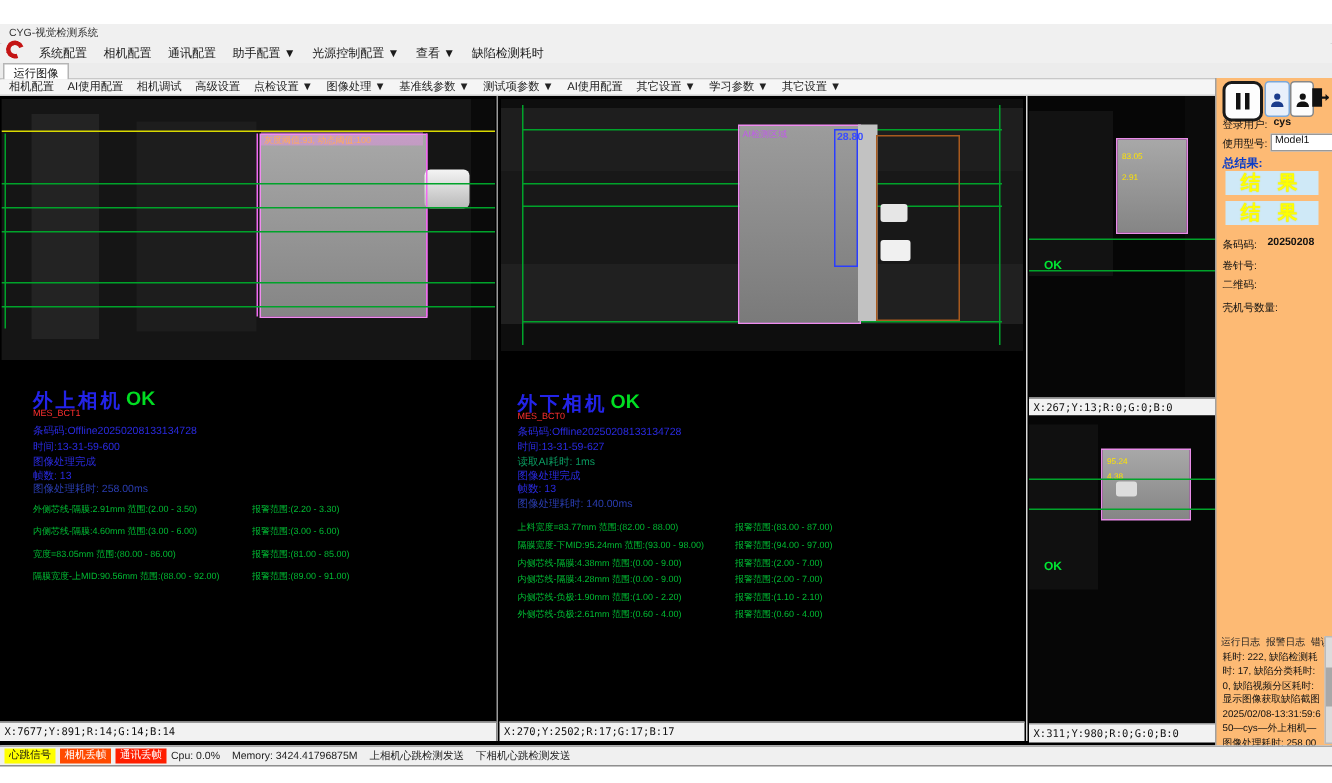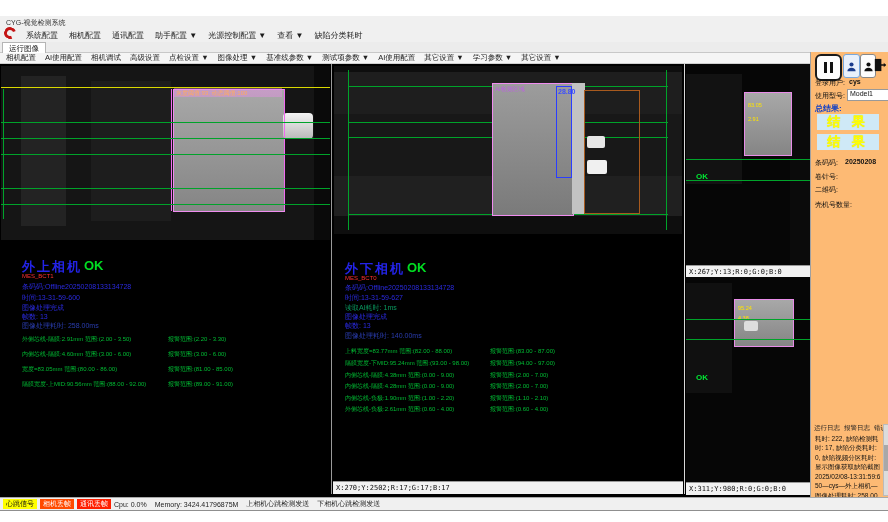--- a/index.html
+++ b/index.html
@@ -70,21 +70,21 @@
 
   <div class="abs menubar"></div>
   <div class="abs logo"></div>
   <div class="abs menu-items">
     <span>系统配置</span>
     <span>相机配置</span>
     <span>通讯配置</span>
     <span>助手配置 ▼</span>
     <span>光源控制配置 ▼</span>
     <span>查看 ▼</span>
-    <span>缺陷分类耗时</span>
+    <span>缺陷检测耗时</span>
   </div>
 
   <div class="abs tabrow"></div>
   <div class="abs run-tab">运行图像</div>
 
   <div class="abs toolbar">
     <span>相机配置</span>
     <span>AI使用配置</span>
     <span>相机调试</span>
     <span>高级设置</span>
@@ -132,20 +132,23 @@
       <span class="t dkblue" style="left:22px;top:257px;">图像处理耗时: 258.00ms</span>
 
       <span class="t green6" style="left:22px;top:271px;">外侧芯线-隔膜:2.91mm 范围:(2.00 - 3.50)</span>
       <span class="t green6" style="left:168px;top:271px;">报警范围:(2.20 - 3.30)</span>
       <span class="t green6" style="left:22px;top:286px;">内侧芯线-隔膜:4.60mm 范围:(3.00 - 6.00)</span>
       <span class="t green6" style="left:168px;top:286px;">报警范围:(3.00 - 6.00)</span>
       <span class="t green6" style="left:22px;top:301px;">宽度=83.05mm 范围:(80.00 - 86.00)</span>
       <span class="t green6" style="left:168px;top:301px;">报警范围:(81.00 - 85.00)</span>
       <span class="t green6" style="left:22px;top:316px;">隔膜宽度-上MID:90.56mm 范围:(88.00 - 92.00)</span>
       <span class="t green6" style="left:168px;top:316px;">报警范围:(89.00 - 91.00)</span>
+      <div class="abs coordbar" style="left:0;top:417px;width:331px;height:13px;">
+        <span>X:7677;Y:891;R:14;G:14;B:14</span>
+      </div>
     </div>
 
     <div class="abs vdiv" style="left:331px;top:0;height:430px;"></div>
 
     <div class="abs" style="left:333px;top:0;width:350px;height:388px;">
       <div class="cam-img" style="left:1px;top:2px;width:348px;height:168px;background:#0e0e0e;">
         <div class="abs" style="left:0;top:6px;width:348px;height:42px;background:#1e1e1e;"></div>
         <div class="abs" style="left:0;top:48px;width:348px;height:62px;background:#181818;"></div>
         <div class="abs" style="left:0;top:110px;width:348px;height:40px;background:#202020;"></div>
         <div class="gvline" style="left:14px;top:4px;height:160px;"></div>

